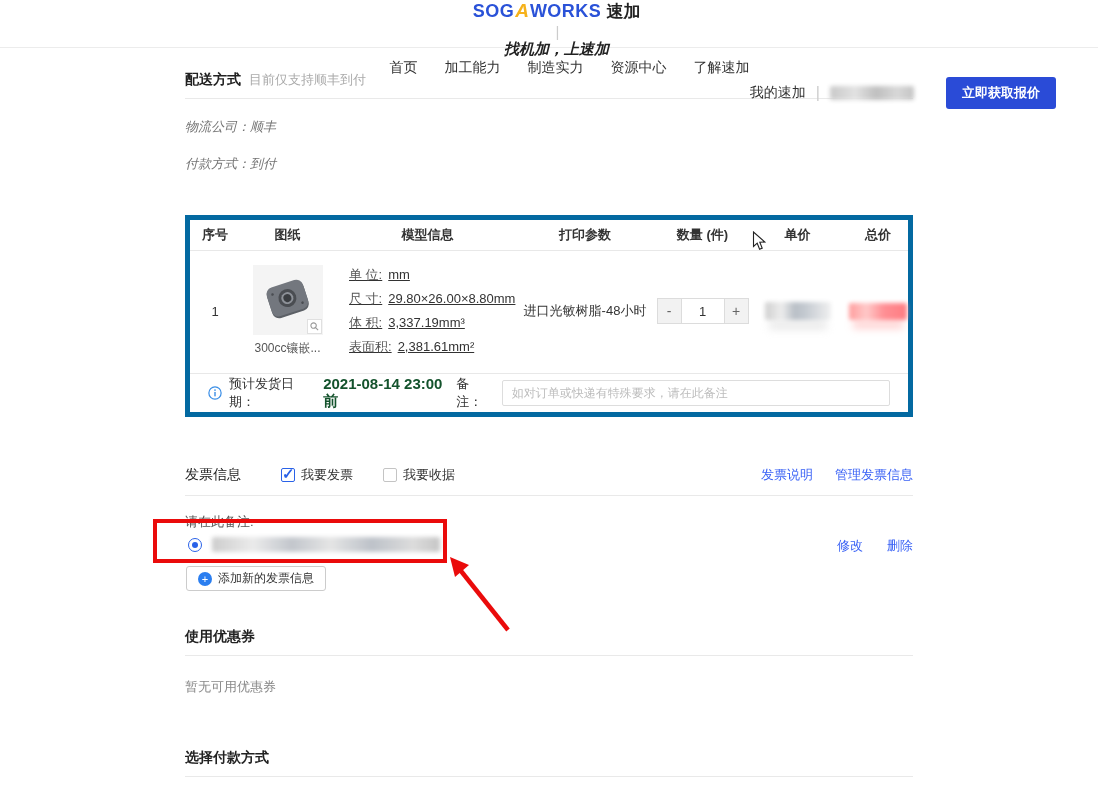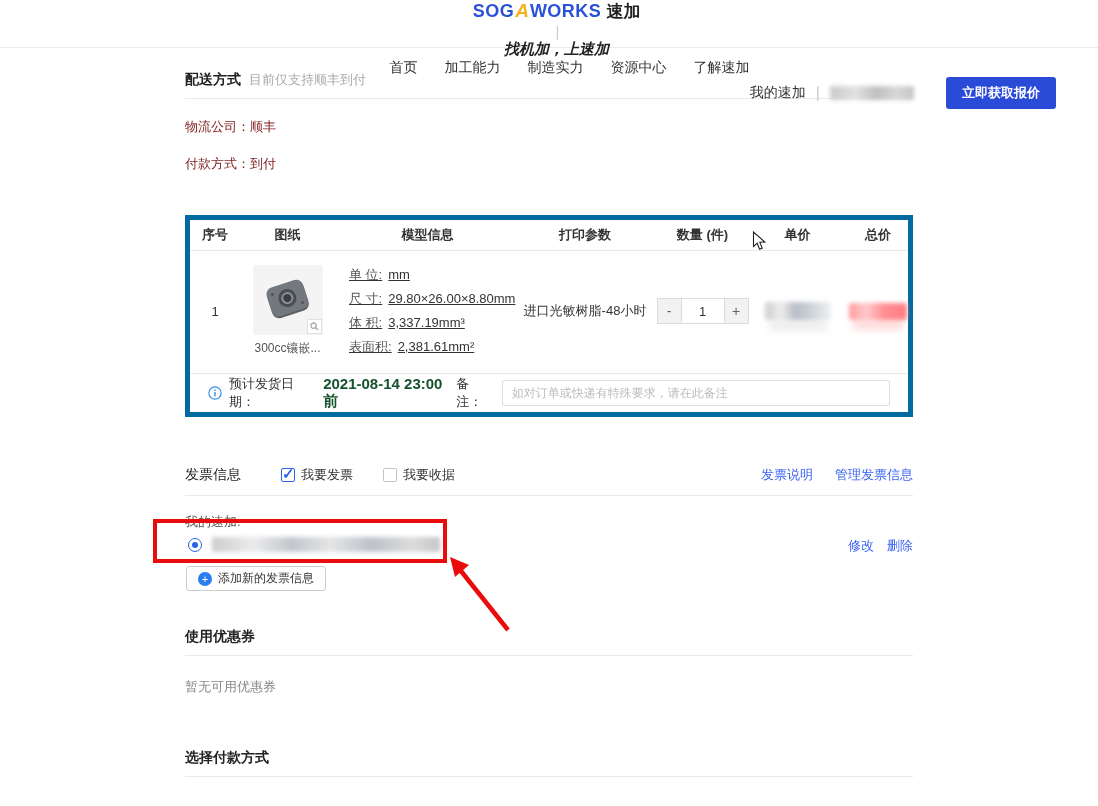--- a/index.html
+++ b/index.html
@@ -20,21 +20,21 @@
   .user-sep { color:#ccc; margin:0 10px; }
   .redact { border-radius:2px; filter:blur(2px); }
   .user-redact { width:84px; height:14px; background:linear-gradient(90deg,#c9c9c9,#e2e2e2 30%,#bfbfbf 55%,#d8d8d8 80%,#c4c4c4); }
   .cta-btn { margin-left:32px; background:#2a4bd7; color:#fff; font-size:13px; font-weight:bold; border:none; border-radius:3px; padding:7px 16px; cursor:pointer; }
 
   
   .content { width:728px; margin-left:185px; }
   .sec-head { display:flex; align-items:baseline; padding-bottom:9px; border-bottom:1px solid #e9e9e9; }
   .sec-title { font-size:14px; font-weight:bold; color:#222; }
   .sec-note { font-size:13px; color:#aaa; margin-left:8px; }
-  .kv-line { font-size:13px; color:#7f1d1d; margin-top:19px; }
+  .kv-line { font-size:13px; color:#737373; margin-top:19px;font-style:italic; }
 
   .shipping { margin-top:23px; }
 
   
   .parts { margin-top:42px; }
   .parts-title { font-size:14px; font-weight:bold; color:#222; }
   .table { margin-top:9px; border:5px solid #0369a1; }
   .t-row { display:grid; grid-template-columns:50px 95px 185px 130px 105px 85px 76px; }
   .t-head { height:30px; }
   .t-head .cell { display:flex; align-items:center; justify-content:center; font-size:13px; font-weight:bold; color:#333; }
@@ -72,21 +72,21 @@
   .cb.checked::after { content:"✓"; position:absolute; left:0px; top:-4px; color:#2a62e8; font-size:15px; font-weight:bold; }
   .cb-label { font-size:13px; color:#333; }
   .inv-links { margin-left:auto; display:flex; gap:22px; }
   .link { font-size:13px; color:#3a62f5; cursor:pointer; }
   .invoice-body { position:relative; margin-top:17px; height:78px; }
   .inv-sub { font-size:13px; color:#555; }
   .radio-row { position:absolute; left:3px; top:24px; display:flex; align-items:center; }
   .radio { width:14px; height:14px; border-radius:50%; border:1px solid #2a62e8; position:relative; margin-right:10px; flex:none; cursor:pointer; }
   .radio::after { content:""; position:absolute; left:3px; top:3px; width:6px; height:6px; border-radius:50%; background:#2a62e8; }
   .inv-redact { width:228px; height:15px; background:linear-gradient(90deg,#cdcdcd,#ebebeb 18%,#c2c6cc 35%,#e5e5e5 52%,#bdc2c9 70%,#dcdcdc 88%,#c6c6c6); }
-  .inv-actions { position:absolute; right:0; top:24px; display:flex; gap:13px; }
+  .inv-actions { position:absolute; right:0; top:24px; display:flex; gap:24px; }
   .add-btn { position:absolute; left:1px; top:53px; display:flex; align-items:center; height:25px; padding:0 11px; background:#fff; border:1px solid #ccc; border-radius:3px; font-size:12px; color:#333; cursor:pointer; }
   .add-plus { width:14px; height:14px; border-radius:50%; background:#2a7ef0; color:#fff; font-size:11px; line-height:14px; text-align:center; margin-right:6px; flex:none; }
 
   
   .coupon { margin-top:36px; }
   .coupon-head, .pay-head { padding-bottom:9px; border-bottom:1px solid #e9e9e9; }
   .coupon-empty { font-size:13px; color:#888; margin-top:22px; }
   .payment { margin-top:52px; }
 
   
@@ -214,21 +214,21 @@
       <span class="cb"></span>
       <span class="cb-label">我要收据</span>
     </span>
     <span class="inv-links">
       <span class="link">发票说明</span>
       <span class="link">管理发票信息</span>
     </span>
   </div>
 
   <div class="invoice-body">
-    <div class="inv-sub">我的速加:</div>
+    <div class="inv-sub">请在此备注:</div>
     <div class="radio-row">
       <span class="radio"></span>
       <span class="redact inv-redact"></span>
     </div>
     <div class="inv-actions">
       <span class="link">修改</span>
       <span class="link">删除</span>
     </div>
     <div class="add-btn">
       <span class="add-plus">+</span>

